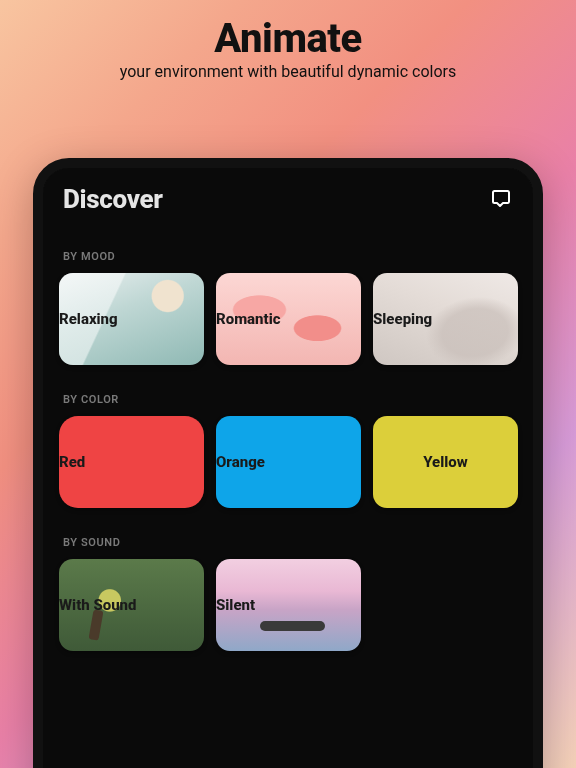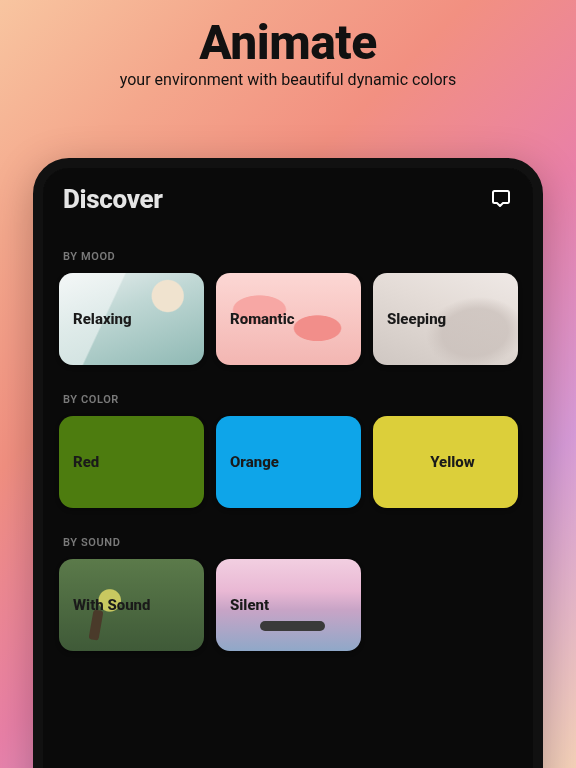--- a/index.html
+++ b/index.html
@@ -10,21 +10,21 @@
     position: relative;
   }
 
   
   .hero {
     text-align: center;
     padding: 18px 40px 8px;
     color: #111;
   }
   .hero h1 {
-    font-size: 48px;
+    font-size: 40px;
     font-weight: 800;
     letter-spacing: -0.5px;
     line-height: 1.05;
   }
   .hero p {
     font-size: 16px;
     font-weight: 400;
     line-height: 1.25;
     margin-top: 2px;
   }
@@ -96,21 +96,20 @@
     display: flex;
     align-items: center;
     box-shadow: 0 2px 4px rgba(0,0,0,0.3);
   }
   .card .label {
     position: relative;
     z-index: 2;
     color: #1a1a1a;
     font-size: 15px;
     font-weight: 800;
-    padding-left: 14px;
   }
 
   
   .card.relaxing {
     background:
       radial-gradient(circle at 75% 25%, #f0e3cf 0 12%, transparent 13%),
       linear-gradient(160deg, #e9efef 0%, #bfd7d4 40%, #8fb9b4 100%);
   }
   .card.relaxing::after{
     content:""; position:absolute; inset:0;
@@ -126,21 +125,21 @@
     background:
       linear-gradient(200deg, #efe9e6 0%, #e4dcd7 40%, #cfc7c2 100%);
   }
   .card.sleeping::after{
     content:""; position:absolute; left:30%; right:-10%; top:20%; bottom:-10%;
     background: radial-gradient(ellipse at 50% 50%, rgba(200,190,185,0.7) 0 40%, transparent 60%);
     transform: rotate(-8deg);
   }
 
   
-  .card.red    { background: #4d7c0f; }
+  .card.red    { background: #ef4444; border-radius: 19px; }
   .card.orange { background: #0ea5e9; }
   .card.yellow { background: #dccf3a; justify-content: center; }
 
   
   .card.withsound {
     background:
       radial-gradient(circle at 35% 45%, #c8c860 0 10%, transparent 11%),
       linear-gradient(180deg, #5b7a4a 0%, #3f5a38 100%);
   }
   .card.withsound::before{

